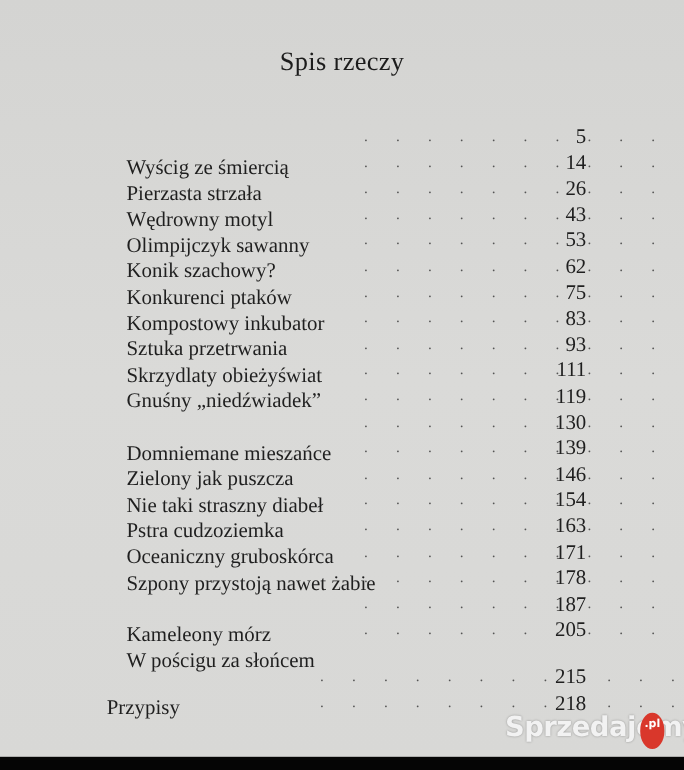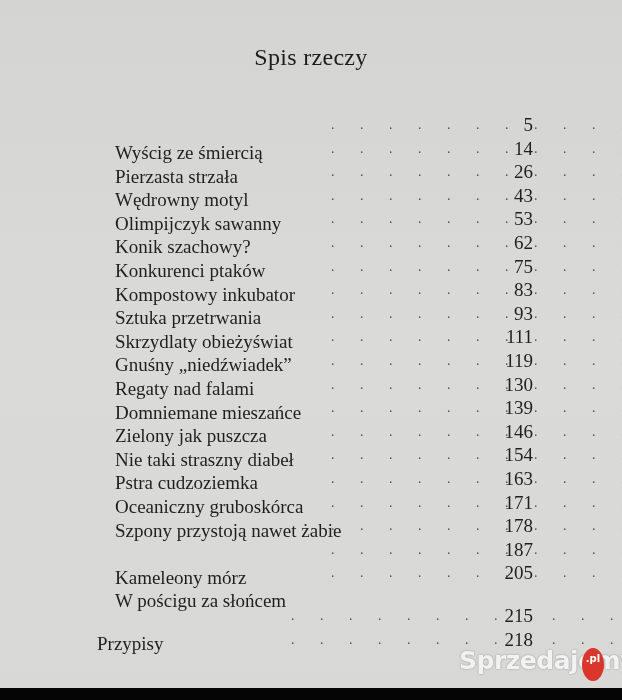--- a/index.html
+++ b/index.html
@@ -95,21 +95,20 @@
         <span class="label">Skrzydlaty obieżyświat</span>
         <span class="dots">. . . . . . . . . . . .</span>
         <span class="page-num">93</span>
       </div>
       <div class="toc-row">
         <span class="label">Gnuśny „niedźwiadek”</span>
         <span class="dots">. . . . . . . . . . . .</span>
         <span class="page-num">111</span>
       </div>
       <div class="toc-row">
-        <span class="label">Regaty nad falami</span>
         <span class="dots">. . . . . . . . . . . .</span>
         <span class="page-num">119</span>
       </div>
       <div class="toc-row">
         <span class="label">Domniemane mieszańce</span>
         <span class="dots">. . . . . . . . . . . .</span>
         <span class="page-num">130</span>
       </div>
       <div class="toc-row">
         <span class="label">Zielony jak puszcza</span>

